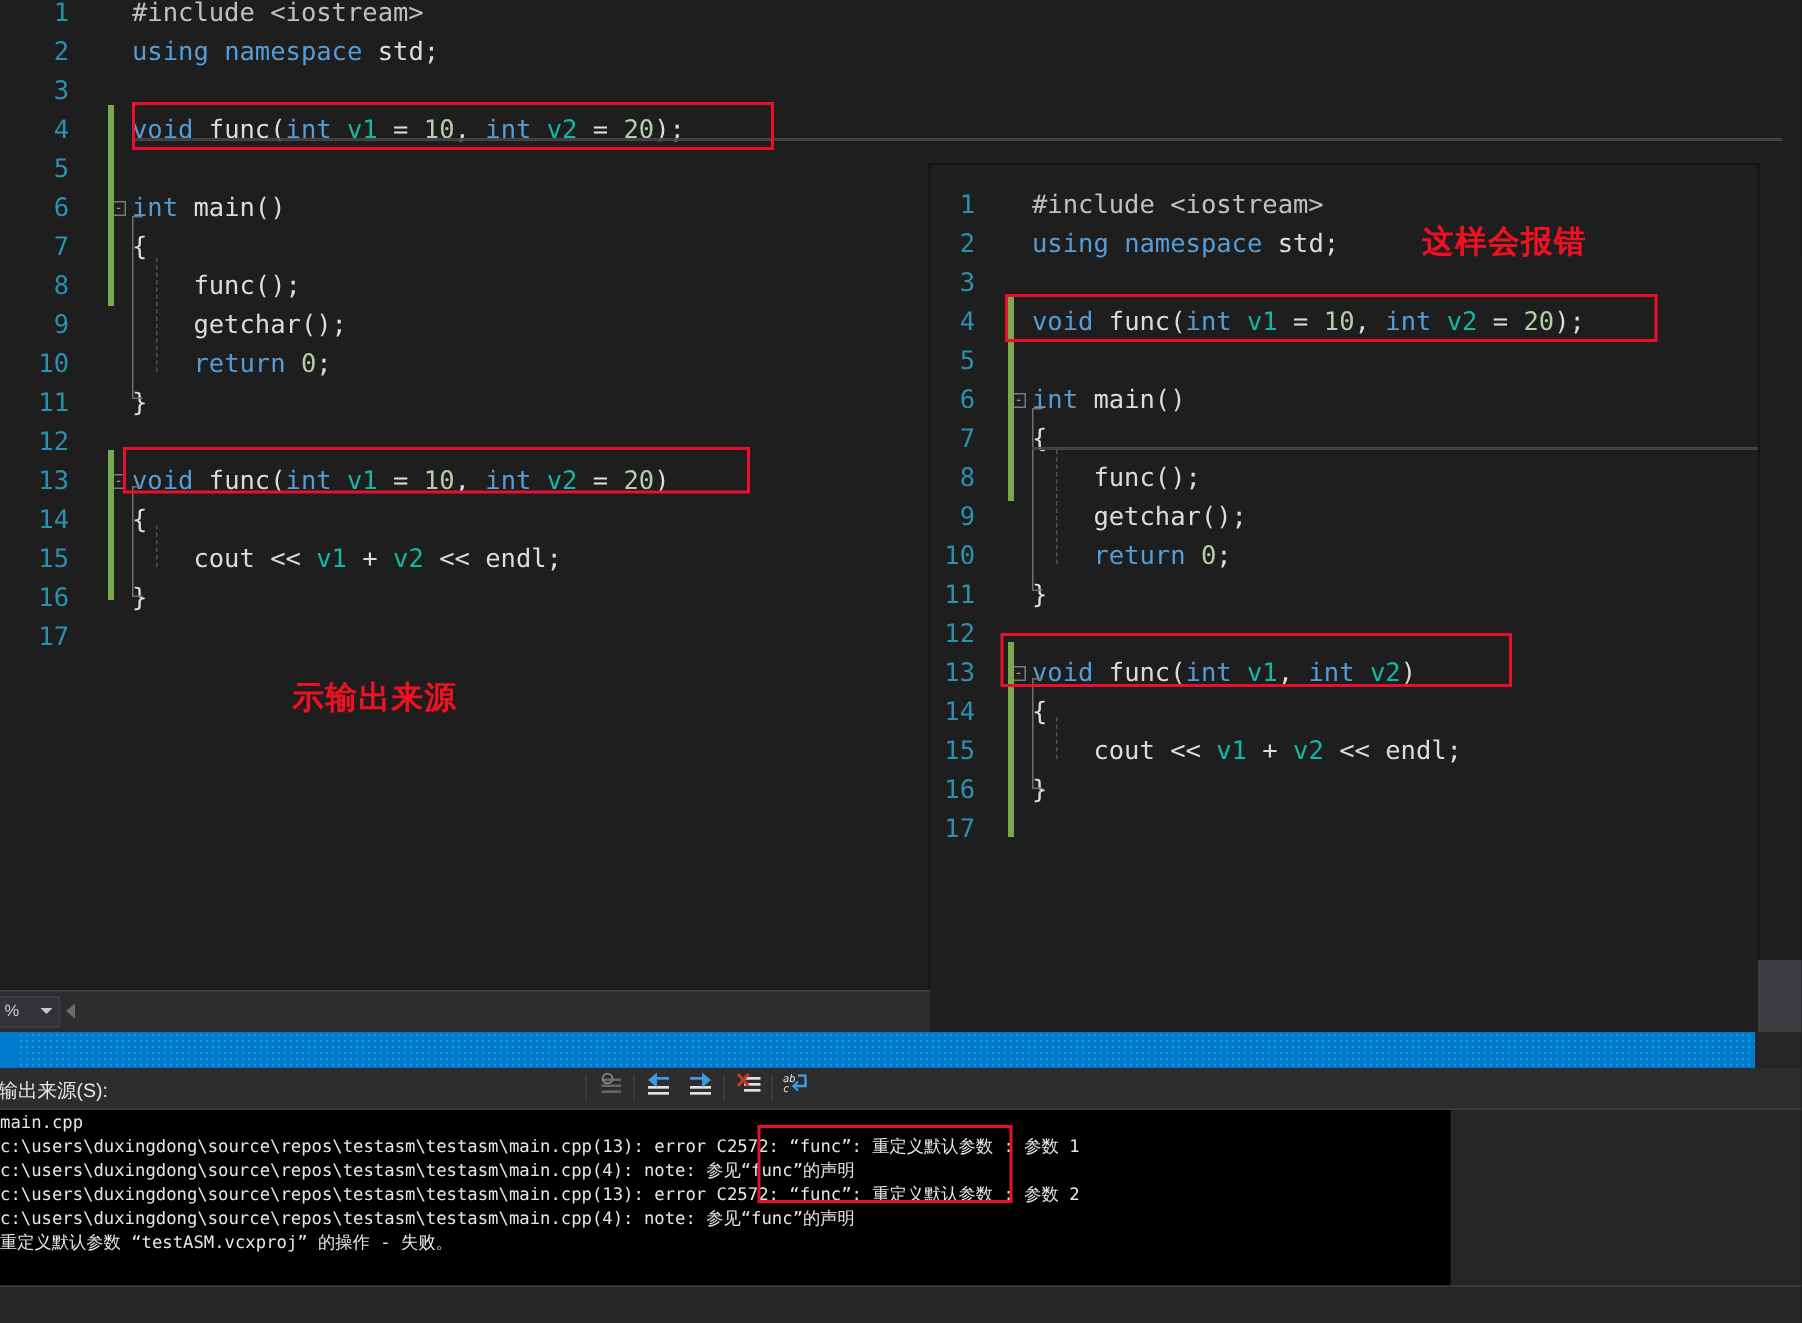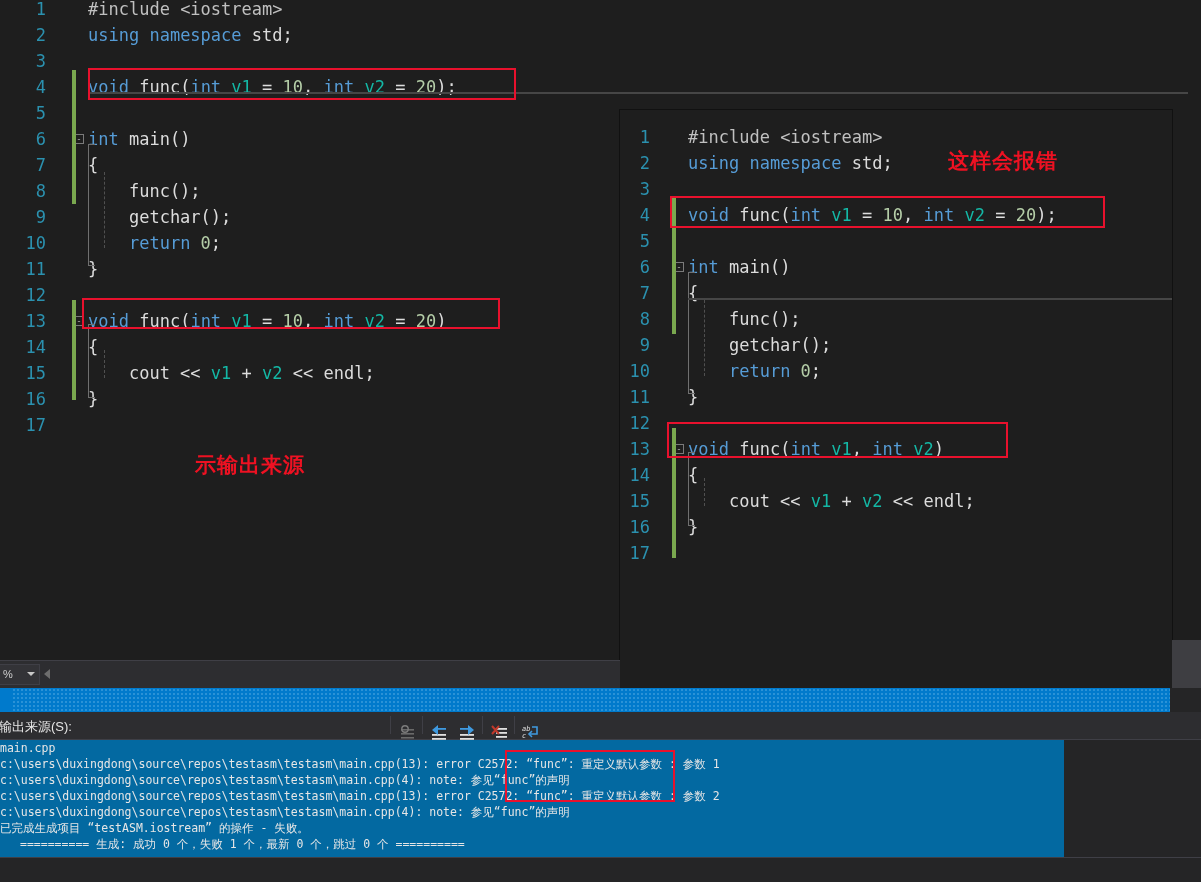--- a/index.html
+++ b/index.html
@@ -164,26 +164,26 @@
   #src-combo .val {
     position: absolute; left: 6px; top: 3px; color: #e6e6e6; font-size: 13px;
     font-family: "Liberation Sans", sans-serif;
   }
   #src-combo .arrow {
     position: absolute; right: 5px; top: 9px; width: 0; height: 0;
     border-left: 4px solid transparent; border-right: 4px solid transparent;
     border-top: 4px solid #b0b0b0;
   }
   .tb-sep { position: absolute; top: 4px; width: 1px; height: 18px; background: #3f3f46; }
-  .tb-btn { position: absolute; top: 10px; width: 22px; height: 22px; font-style: italic; }
+  .tb-btn { position: absolute; top: 0; width: 22px; height: 22px; font-style: italic; }
   .tb-btn svg { display: block; }
 
   #output-text {
-    position: absolute; left: 0; top: 52px; width: 1064px; height: 142px;
-    background: #0369a1;
+    position: absolute; left: 0; top: 52px; width: 967px; height: 142px;
+    background: #000000;
     overflow: hidden;
   }
   .out-line {
     position: relative;
     height: 16px; line-height: 16px;
     white-space: pre;
     color: #e6e6e6;
     font-family: "DejaVu Sans Mono", monospace;
     font-size: 11.5px;
     padding-left: 0px;
@@ -353,22 +353,21 @@
         </svg>
       </div>
     </div>
 
     <div id="output-text">
         <div class="out-line">main.cpp</div>
         <div class="out-line">c:\users\duxingdong\source\repos\testasm\testasm\main.cpp(13): error C2572: “func”: 重定义默认参数 : 参数 1</div>
         <div class="out-line">c:\users\duxingdong\source\repos\testasm\testasm\main.cpp(4): note: 参见“func”的声明</div>
         <div class="out-line">c:\users\duxingdong\source\repos\testasm\testasm\main.cpp(13): error C2572: “func”: 重定义默认参数 : 参数 2</div>
         <div class="out-line">c:\users\duxingdong\source\repos\testasm\testasm\main.cpp(4): note: 参见“func”的声明</div>
-        <div class="out-line">已完成生成项目 “testASM.iostream” 的操作 - 失败。</div>
-        <div class="out-line" style="padding-left: 20px;">========== 生成: 成功 0 个，失败 1 个，最新 0 个，跳过 0 个 ==========</div>
+        <div class="out-line">重定义默认参数 “testASM.vcxproj” 的操作 - 失败。</div>
       </div>
   </div>
 
   <div id="output-redbox"></div>
 
   <div id="bottom-strip"></div>
 
 </div>
 
 </body></html>

